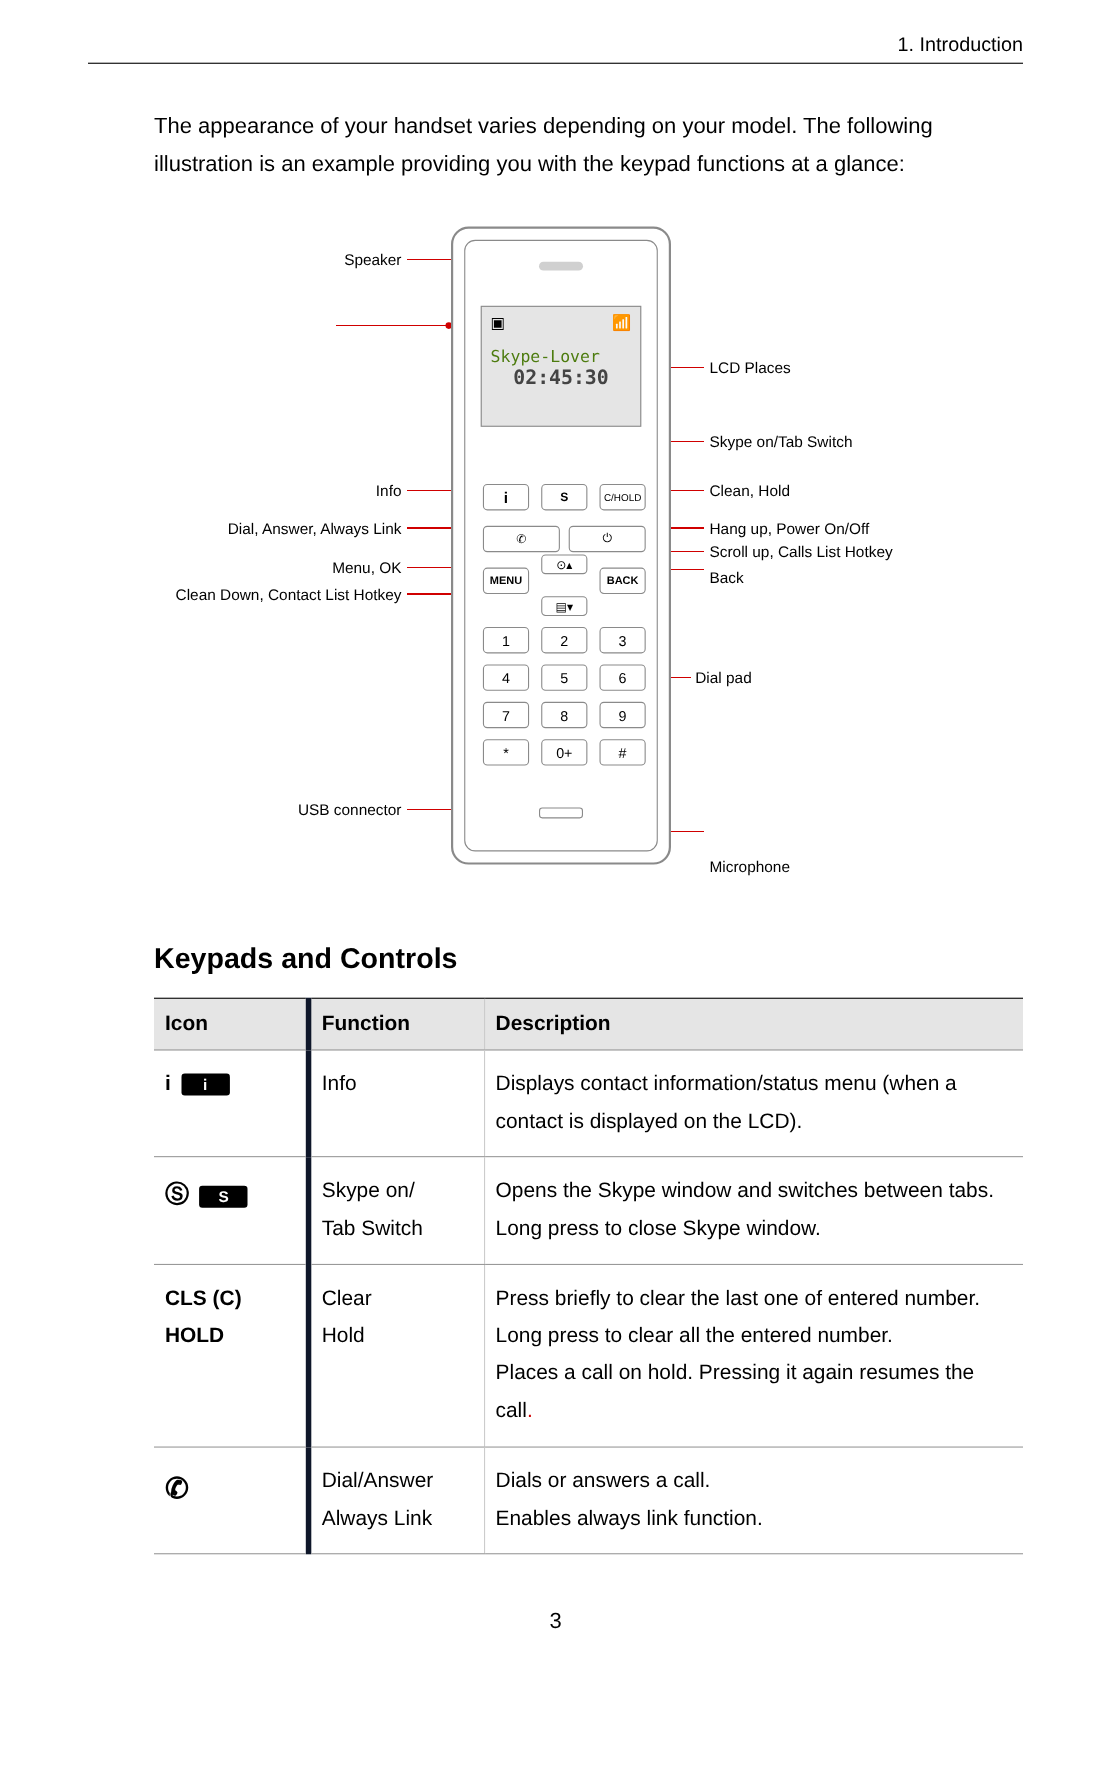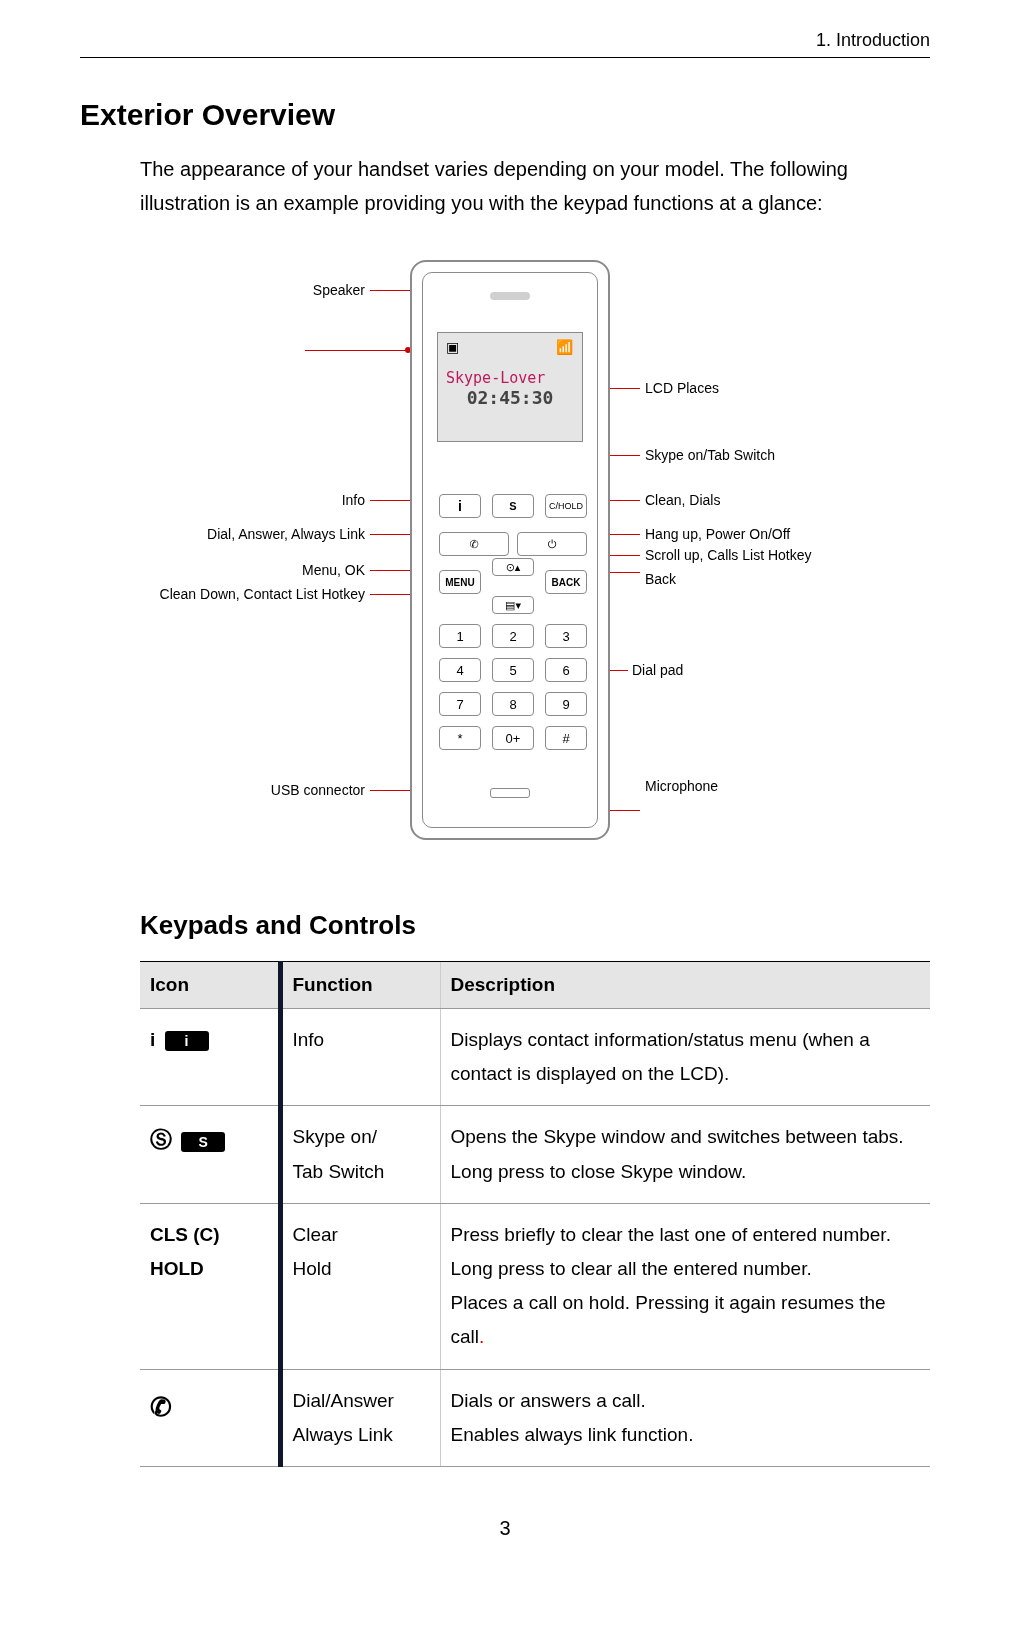--- a/index.html
+++ b/index.html
@@ -74,21 +74,21 @@
     position: absolute;
     top: 70px; left: 25px; right: 25px; height: 110px;
     border: 1.5px solid #8a8a8a;
     background: #e5e5e5;
   }
   .lcd-top {
     display: flex; justify-content: space-between;
     padding: 6px 8px 0 8px;
     font-size: 14px;
   }
-  .lcd-name { font-family: monospace; font-size: 15px; color:#be185d; padding-left:8px; margin-top:14px;}
+  .lcd-name { font-family: monospace; font-size: 15px; color:#4d7c0f; padding-left:8px; margin-top:14px;}
   .lcd-time { font-family: monospace; font-size: 18px; color:#444; text-align:center; font-weight:bold;}
   .key {
     position: absolute;
     border: 1.5px solid #8a8a8a;
     border-radius: 4px;
     background: #fff;
     font-size: 11px;
     display:flex; align-items:center; justify-content:center;
     font-family: Arial;
   }
@@ -150,21 +150,20 @@
   }
 </style>
 </head>
 <body>
 
 <div class="page">
   <div class="header">
     <span>1. Introduction</span>
   </div>
 
-  <h1 class="section">Exterior Overview</h1>
   <p class="body-text">The appearance of your handset varies depending on your model. The following illustration is an example providing you with the keypad functions at a glance:</p>
 
   <div class="diagram-wrap">
     <svg class="lines">
 
       <line x1="290" y1="40" x2="418" y2="40"></line>
         <circle cx="418" cy="40" r="3"></circle>
       <line x1="225" y1="100" x2="328" y2="100"></line>
         <circle cx="328" cy="100" r="3"></circle>
       <line x1="290" y1="250" x2="364" y2="250"></line>
@@ -246,26 +245,26 @@
 
     <div class="callout left" style="top:32px; left:0; width:285px;">Speaker</div>
     <div class="callout left" style="top:242px; left:0; width:285px;">Info</div>
     <div class="callout left" style="top:276px; left:0; width:285px;">Dial, Answer, Always Link</div>
     <div class="callout left" style="top:312px; left:0; width:285px;">Menu, OK</div>
     <div class="callout left" style="top:336px; left:0; width:285px;">Clean Down, Contact List Hotkey</div>
     <div class="callout left" style="top:532px; left:0; width:285px;">USB connector</div>
 
     <div class="callout" style="top:130px; left:565px;">LCD Places</div>
     <div class="callout" style="top:197px; left:565px;">Skype on/Tab Switch</div>
-    <div class="callout" style="top:242px; left:565px;">Clean, Dials</div>
+    <div class="callout" style="top:242px; left:565px;">Clean, Hold</div>
     <div class="callout" style="top:276px; left:565px;">Hang up, Power On/Off</div>
     <div class="callout" style="top:297px; left:565px;">Scroll up, Calls List Hotkey</div>
     <div class="callout" style="top:321px; left:565px;">Back</div>
     <div class="callout" style="top:412px; left:552px;">Dial pad</div>
-    <div class="callout" style="top:528px; left:565px;text-align:right;">Microphone</div>
+    <div class="callout" style="top:584px; left:565px;text-align:right;">Microphone</div>
   </div>
 
   <h2 class="subsection">Keypads and Controls</h2>
 
   <table class="keypad">
     <thead>
       <tr>
         <th style="width:140px;">Icon</th>
         <th style="width:160px;">Function</th>
         <th>Description</th>

